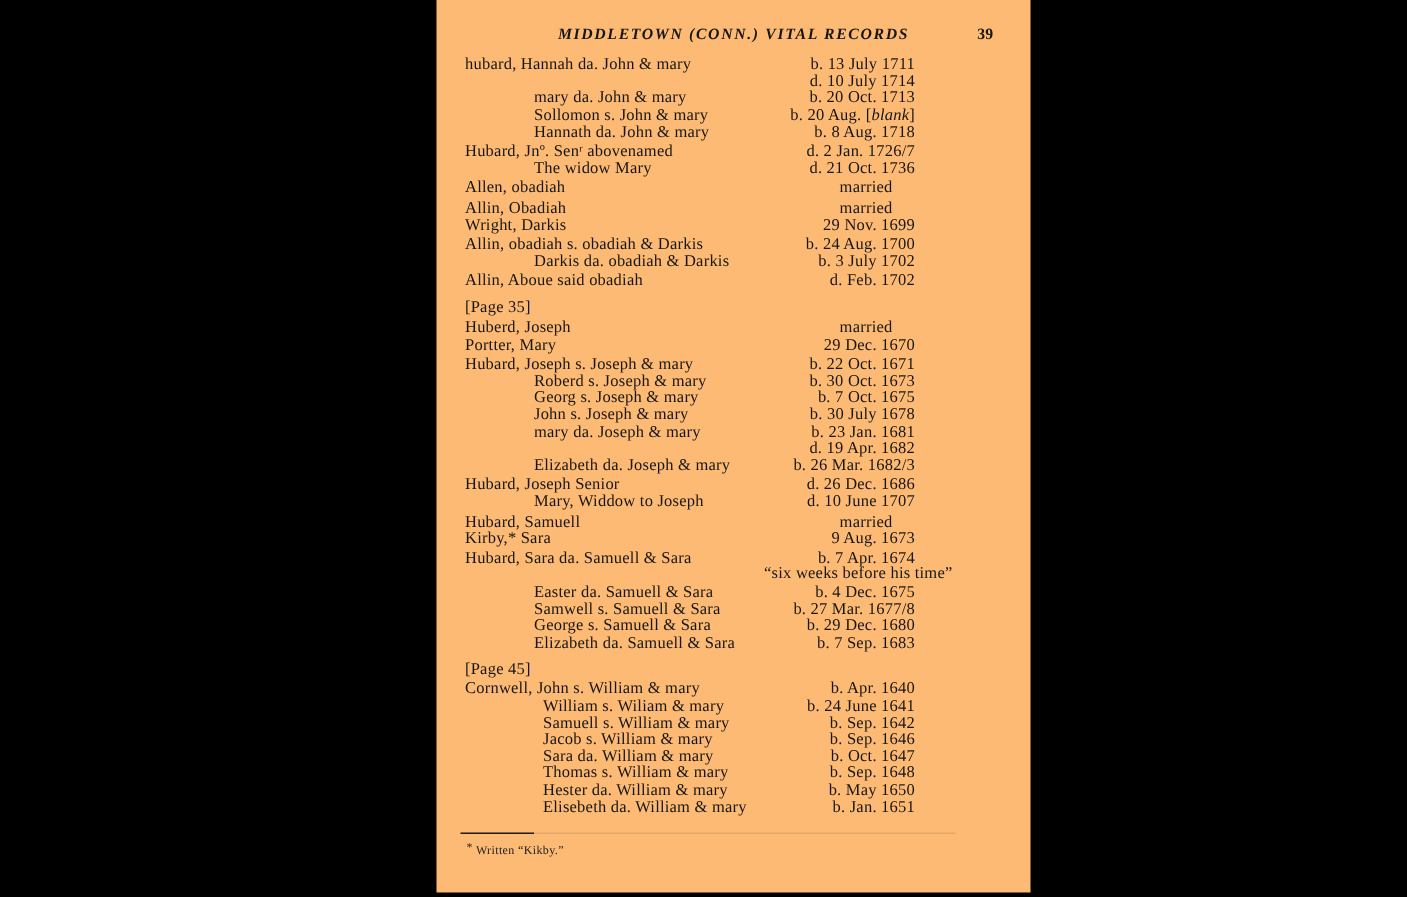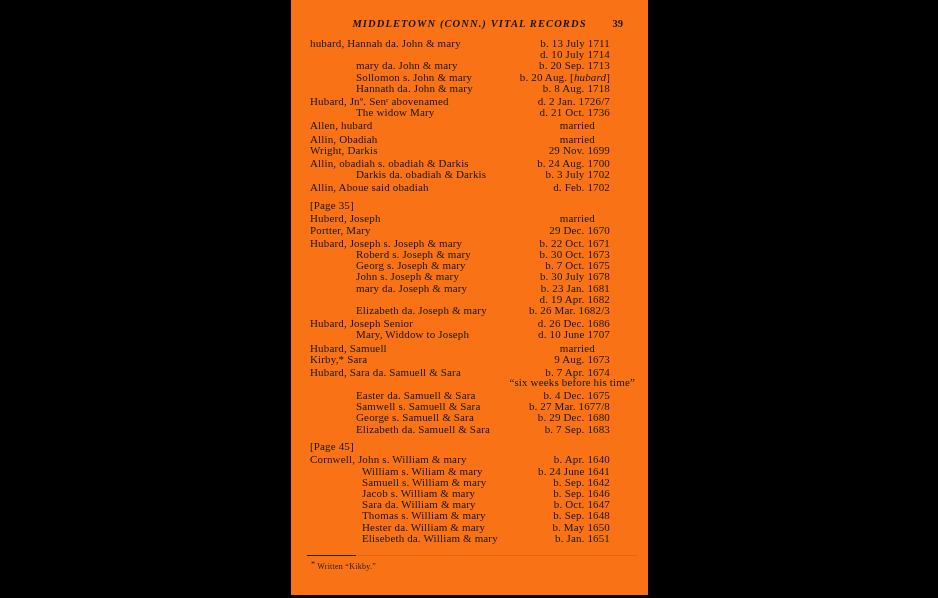--- a/index.html
+++ b/index.html
@@ -2,22 +2,22 @@
 <html><head>
 <meta charset="utf-8">
 <style>
   html,body{margin:0;padding:0;}
   body{
     width:938px;height:598px;position:relative;overflow:hidden;
     background:#000;
     font-family:"Liberation Serif","DejaVu Serif",serif;
   }
   .paper{
-    position:absolute;left:291px;top:0;width:357px;height:595px;
-    background:#f97316;color:#161616;
+    position:absolute;left:291px;top:0;width:396px;height:595px;
+    background:#fdba74;color:#161616;
   }
   
   .running-head{
     position:absolute;top:18px;left:0;width:100%;
     text-align:center;
     font-size:10.5px;font-weight:bold;font-style:italic;
     letter-spacing:1.1px;white-space:nowrap;
   }
   .pageno{
     position:absolute;right:25px;top:0;
@@ -68,40 +68,40 @@
       <div class="row">
         <span class="l">hubard, Hannah da. John &amp; mary</span>
         <span class="r">b. 13 July 1711</span>
       </div>
       <div class="row">
         <span class="l"></span>
         <span class="r">d. 10 July 1714</span>
       </div>
       <div class="row ind1">
         <span class="l">mary da. John &amp; mary</span>
-        <span class="r">b. 20 Sep. 1713</span>
+        <span class="r">b. 20 Oct. 1713</span>
       </div>
       <div class="row ind1">
         <span class="l">Sollomon s. John &amp; mary</span>
-        <span class="r">b. 20 Aug. [<i>hubard</i>]</span>
+        <span class="r">b. 20 Aug. [<i>blank</i>]</span>
       </div>
       <div class="row ind1">
         <span class="l">Hannath da. John &amp; mary</span>
         <span class="r">b. 8 Aug. 1718</span>
       </div>
       <div class="row gap">
         <span class="l">Hubard, Jnº. Senʳ abovenamed</span>
         <span class="r">d. 2 Jan. 1726/7</span>
       </div>
       <div class="row ind1">
         <span class="l">The widow Mary</span>
         <span class="r">d. 21 Oct. 1736</span>
       </div>
       <div class="row gap">
-        <span class="l">Allen, hubard</span>
+        <span class="l">Allen, obadiah</span>
         <span class="r married">married</span>
       </div>
       <div class="row gap">
         <span class="l">Allin, Obadiah</span>
         <span class="r married">married</span>
       </div>
       <div class="row">
         <span class="l">Wright, Darkis</span>
         <span class="r">29 Nov. 1699</span>
       </div>

